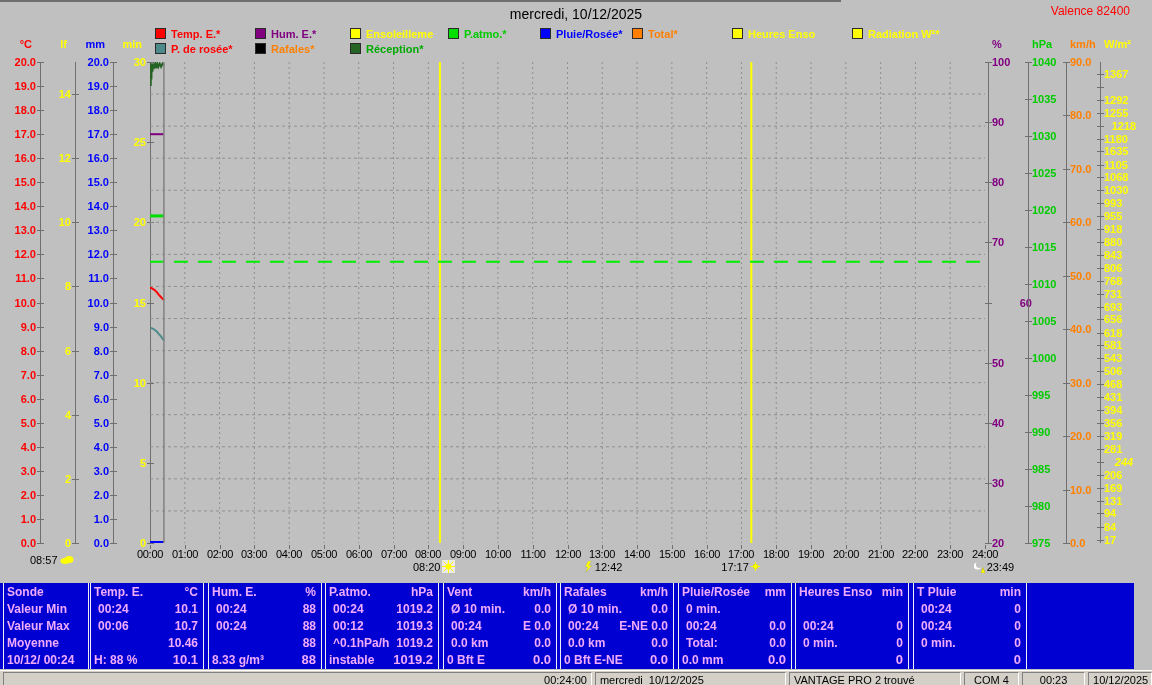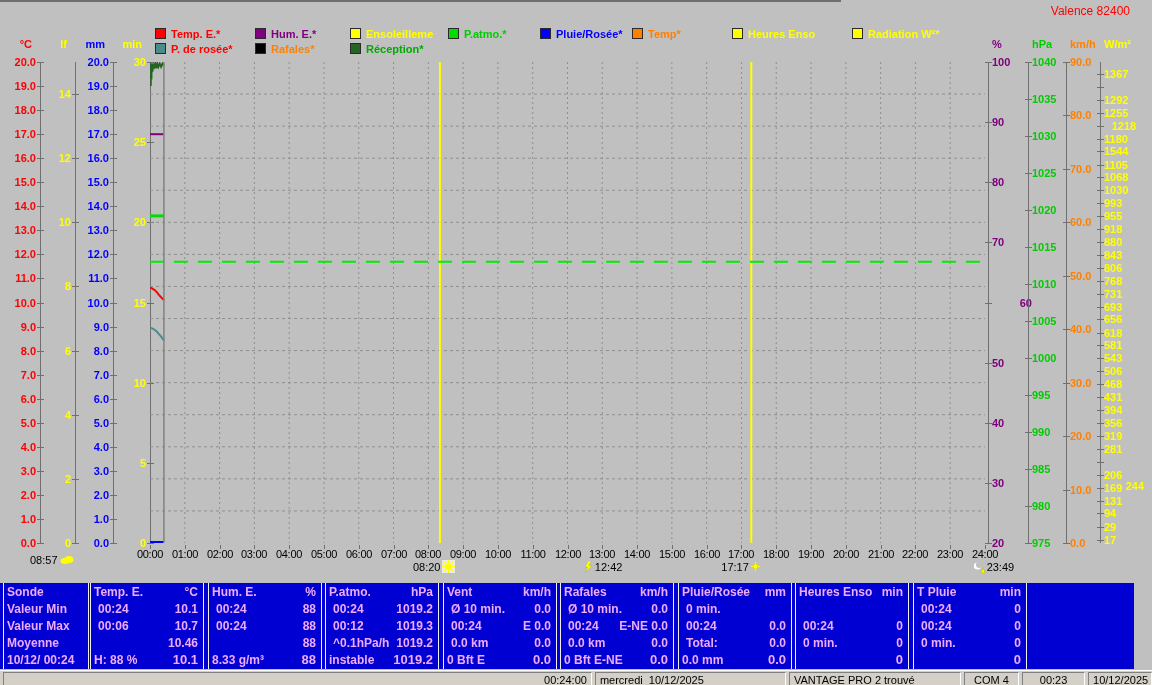--- a/index.html
+++ b/index.html
@@ -28,27 +28,28 @@
   .statusbar{top:670px;left:0;width:1152px;height:15px;background:#d4d0c8;
              border-top:1px solid #fff;display:flex;align-items:stretch;padding-top:1px;}
   .scell{border:1px solid;border-color:#808080 #ffffff #ffffff #808080;background:#d4d0c8;
          font-size:11px;color:#000;padding:1px 4px 0 4px;margin-left:3px;white-space:pre;overflow:hidden;}
   svg{display:block;}
 </style>
 </head>
 <body>
 
 <div id="app">
+  <div class="abs title">mercredi, 10/12/2025</div>
   <div class="abs station">Valence 82400</div>
 <div class="abs leg-item" style="left: 155px; top: 28px; color: rgb(255, 0, 0);"><span class="leg-sw" style="background: rgb(255, 0, 0);"></span><span>Temp. E.*</span></div>
     <div class="abs leg-item" style="left: 255px; top: 28px; color: rgb(128, 0, 128);"><span class="leg-sw" style="background: rgb(128, 0, 128);"></span><span>Hum. E.*</span></div>
     <div class="abs leg-item" style="left: 350px; top: 28px; color: rgb(255, 255, 0);"><span class="leg-sw" style="background: rgb(255, 255, 0);"></span><span>Ensoleilleme</span></div>
     <div class="abs leg-item" style="left: 448px; top: 28px; color: rgb(0, 204, 0);"><span class="leg-sw" style="background: rgb(0, 221, 0);"></span><span>P.atmo.*</span></div>
     <div class="abs leg-item" style="left: 540px; top: 28px; color: rgb(0, 0, 255);"><span class="leg-sw" style="background: rgb(0, 0, 255);"></span><span>Pluie/Rosée*</span></div>
-    <div class="abs leg-item" style="left: 632px; top: 28px; color: rgb(255, 128, 0);"><span class="leg-sw" style="background: rgb(255, 128, 0);"></span><span>Temp*</span></div>
+    <div class="abs leg-item" style="left: 632px; top: 28px; color: rgb(255, 128, 0);"><span class="leg-sw" style="background: rgb(255, 128, 0);"></span><span>Total*</span></div>
     <div class="abs leg-item" style="left: 732px; top: 28px; color: rgb(255, 255, 0);"><span class="leg-sw" style="background: rgb(255, 255, 0);"></span><span>Heures Enso</span></div>
     <div class="abs leg-item" style="left: 828px; top: 28px; color: rgb(255, 255, 0); margin-left: 24px;"><span class="leg-sw" style="background: rgb(255, 255, 0);"></span><span>Radiation W²*</span></div>
     <div class="abs leg-item" style="left: 155px; top: 43px; color: rgb(255, 0, 0);"><span class="leg-sw" style="background: rgb(77, 138, 138);"></span><span>P. de rosée*</span></div>
     <div class="abs leg-item" style="left: 255px; top: 43px; color: rgb(255, 128, 0);"><span class="leg-sw" style="background: rgb(0, 0, 0);"></span><span>Rafales*</span></div>
     <div class="abs leg-item" style="left: 350px; top: 43px; color: rgb(0, 170, 0);"><span class="leg-sw" style="background: rgb(38, 100, 38);"></span><span>Réception*</span></div>
     <div class="abs vline" style="left: 40px; top: 62px; height: 481px;"></div>
     <div class="abs axis-unit" style="top: 38px; color: rgb(255, 0, 0); left: -4px; width: 36px; text-align: right; padding-right: 8px;">°C</div>
     <div class="abs tick" style="left: 37px; top: 62px;"></div>
     <div class="abs axis-label" style="top: 56px; color: rgb(255, 0, 0); left: 0px; width: 36px; text-align: right; padding-right: 3px;">20.0</div>
     <div class="abs tick" style="left: 37px; top: 86px;"></div>
@@ -249,21 +250,21 @@
     <div class="abs axis-label" style="top: 81px; color: rgb(255, 255, 0); left: 1104px; width: 40px; text-align: left; margin-left: 48px;">1330</div>
     <div class="abs tick" style="left: 1097px; top: 100px;"></div>
     <div class="abs axis-label" style="top: 94px; color: rgb(255, 255, 0); left: 1104px; width: 40px; text-align: left;">1292</div>
     <div class="abs tick" style="left: 1097px; top: 113px;"></div>
     <div class="abs axis-label" style="top: 107px; color: rgb(255, 255, 0); left: 1104px; width: 40px; text-align: left;">1255</div>
     <div class="abs tick" style="left: 1097px; top: 126px;"></div>
     <div class="abs axis-label" style="top: 120px; color: rgb(255, 255, 0); left: 1104px; width: 40px; text-align: center;">1218</div>
     <div class="abs tick" style="left: 1097px; top: 139px;"></div>
     <div class="abs axis-label" style="top: 133px; color: rgb(255, 255, 0); left: 1104px; width: 40px; text-align: left;">1180</div>
     <div class="abs tick" style="left: 1097px; top: 151px;"></div>
-    <div class="abs axis-label" style="top: 145px; color: rgb(255, 255, 0); left: 1104px; width: 40px; text-align: left;">1544</div>
+    <div class="abs axis-label" style="top: 145px; color: rgb(255, 255, 0); left: 1104px; width: 40px; text-align: left;">1635</div>
     <div class="abs tick" style="left: 1097px; top: 165px;"></div>
     <div class="abs axis-label" style="top: 159px; color: rgb(255, 255, 0); left: 1104px; width: 40px; text-align: left;">1105</div>
     <div class="abs tick" style="left: 1097px; top: 177px;"></div>
     <div class="abs axis-label" style="top: 171px; color: rgb(255, 255, 0); left: 1104px; width: 40px; text-align: left;">1068</div>
     <div class="abs tick" style="left: 1097px; top: 190px;"></div>
     <div class="abs axis-label" style="top: 184px; color: rgb(255, 255, 0); left: 1104px; width: 40px; text-align: left;">1030</div>
     <div class="abs tick" style="left: 1097px; top: 203px;"></div>
     <div class="abs axis-label" style="top: 197px; color: rgb(255, 255, 0); left: 1104px; width: 40px; text-align: left;">993</div>
     <div class="abs tick" style="left: 1097px; top: 216px;"></div>
     <div class="abs axis-label" style="top: 210px; color: rgb(255, 255, 0); left: 1104px; width: 40px; text-align: left;">955</div>
@@ -297,31 +298,31 @@
     <div class="abs axis-label" style="top: 391px; color: rgb(255, 255, 0); left: 1104px; width: 40px; text-align: left;">431</div>
     <div class="abs tick" style="left: 1097px; top: 410px;"></div>
     <div class="abs axis-label" style="top: 404px; color: rgb(255, 255, 0); left: 1104px; width: 40px; text-align: left;">394</div>
     <div class="abs tick" style="left: 1097px; top: 423px;"></div>
     <div class="abs axis-label" style="top: 417px; color: rgb(255, 255, 0); left: 1104px; width: 40px; text-align: left;">356</div>
     <div class="abs tick" style="left: 1097px; top: 436px;"></div>
     <div class="abs axis-label" style="top: 430px; color: rgb(255, 255, 0); left: 1104px; width: 40px; text-align: left;">319</div>
     <div class="abs tick" style="left: 1097px; top: 449px;"></div>
     <div class="abs axis-label" style="top: 443px; color: rgb(255, 255, 0); left: 1104px; width: 40px; text-align: left;">281</div>
     <div class="abs tick" style="left: 1097px; top: 462px;"></div>
-    <div class="abs axis-label" style="top: 480px; color: rgb(255, 255, 0); left: 1104px; width: 40px; text-align: right;">244</div>
+    <div class="abs axis-label" style="top: 456px; color: rgb(255, 255, 0); left: 1104px; width: 40px; text-align: center; font-style: italic;">244</div>
     <div class="abs tick" style="left: 1097px; top: 475px;"></div>
     <div class="abs axis-label" style="top: 469px; color: rgb(255, 255, 0); left: 1104px; width: 40px; text-align: left;">206</div>
     <div class="abs tick" style="left: 1097px; top: 488px;"></div>
     <div class="abs axis-label" style="top: 482px; color: rgb(255, 255, 0); left: 1104px; width: 40px; text-align: left;">169</div>
     <div class="abs tick" style="left: 1097px; top: 501px;"></div>
     <div class="abs axis-label" style="top: 495px; color: rgb(255, 255, 0); left: 1104px; width: 40px; text-align: left;">131</div>
     <div class="abs tick" style="left: 1097px; top: 513px;"></div>
     <div class="abs axis-label" style="top: 507px; color: rgb(255, 255, 0); left: 1104px; width: 40px; text-align: left;">94</div>
     <div class="abs tick" style="left: 1097px; top: 527px;"></div>
-    <div class="abs axis-label" style="top: 521px; color: rgb(255, 255, 0); left: 1104px; width: 40px; text-align: left;">29</div>
+    <div class="abs axis-label" style="top: 521px; color: rgb(255, 255, 0); left: 1104px; width: 40px; text-align: left;">84</div>
     <div class="abs tick" style="left: 1097px; top: 540px;"></div>
     <div class="abs axis-label" style="top: 534px; color: rgb(255, 255, 0); left: 1104px; width: 40px; text-align: left;">17</div>
     <div style="left: 148px; top: 543px; width: 841px; height: 2px; background: rgb(111, 111, 111);"></div>
     <div class="abs xtick" style="left: 150px; top: 545px;"></div>
     <div class="abs xlab" style="left: 132px; top: 548px;">00:00</div>
     <div class="abs xtick" style="left: 185px; top: 545px;"></div>
     <div class="abs xlab" style="left: 167px; top: 548px;">01:00</div>
     <div class="abs xtick" style="left: 220px; top: 545px;"></div>
     <div class="abs xlab" style="left: 202px; top: 548px;">02:00</div>
     <div class="abs xtick" style="left: 254px; top: 545px;"></div>

